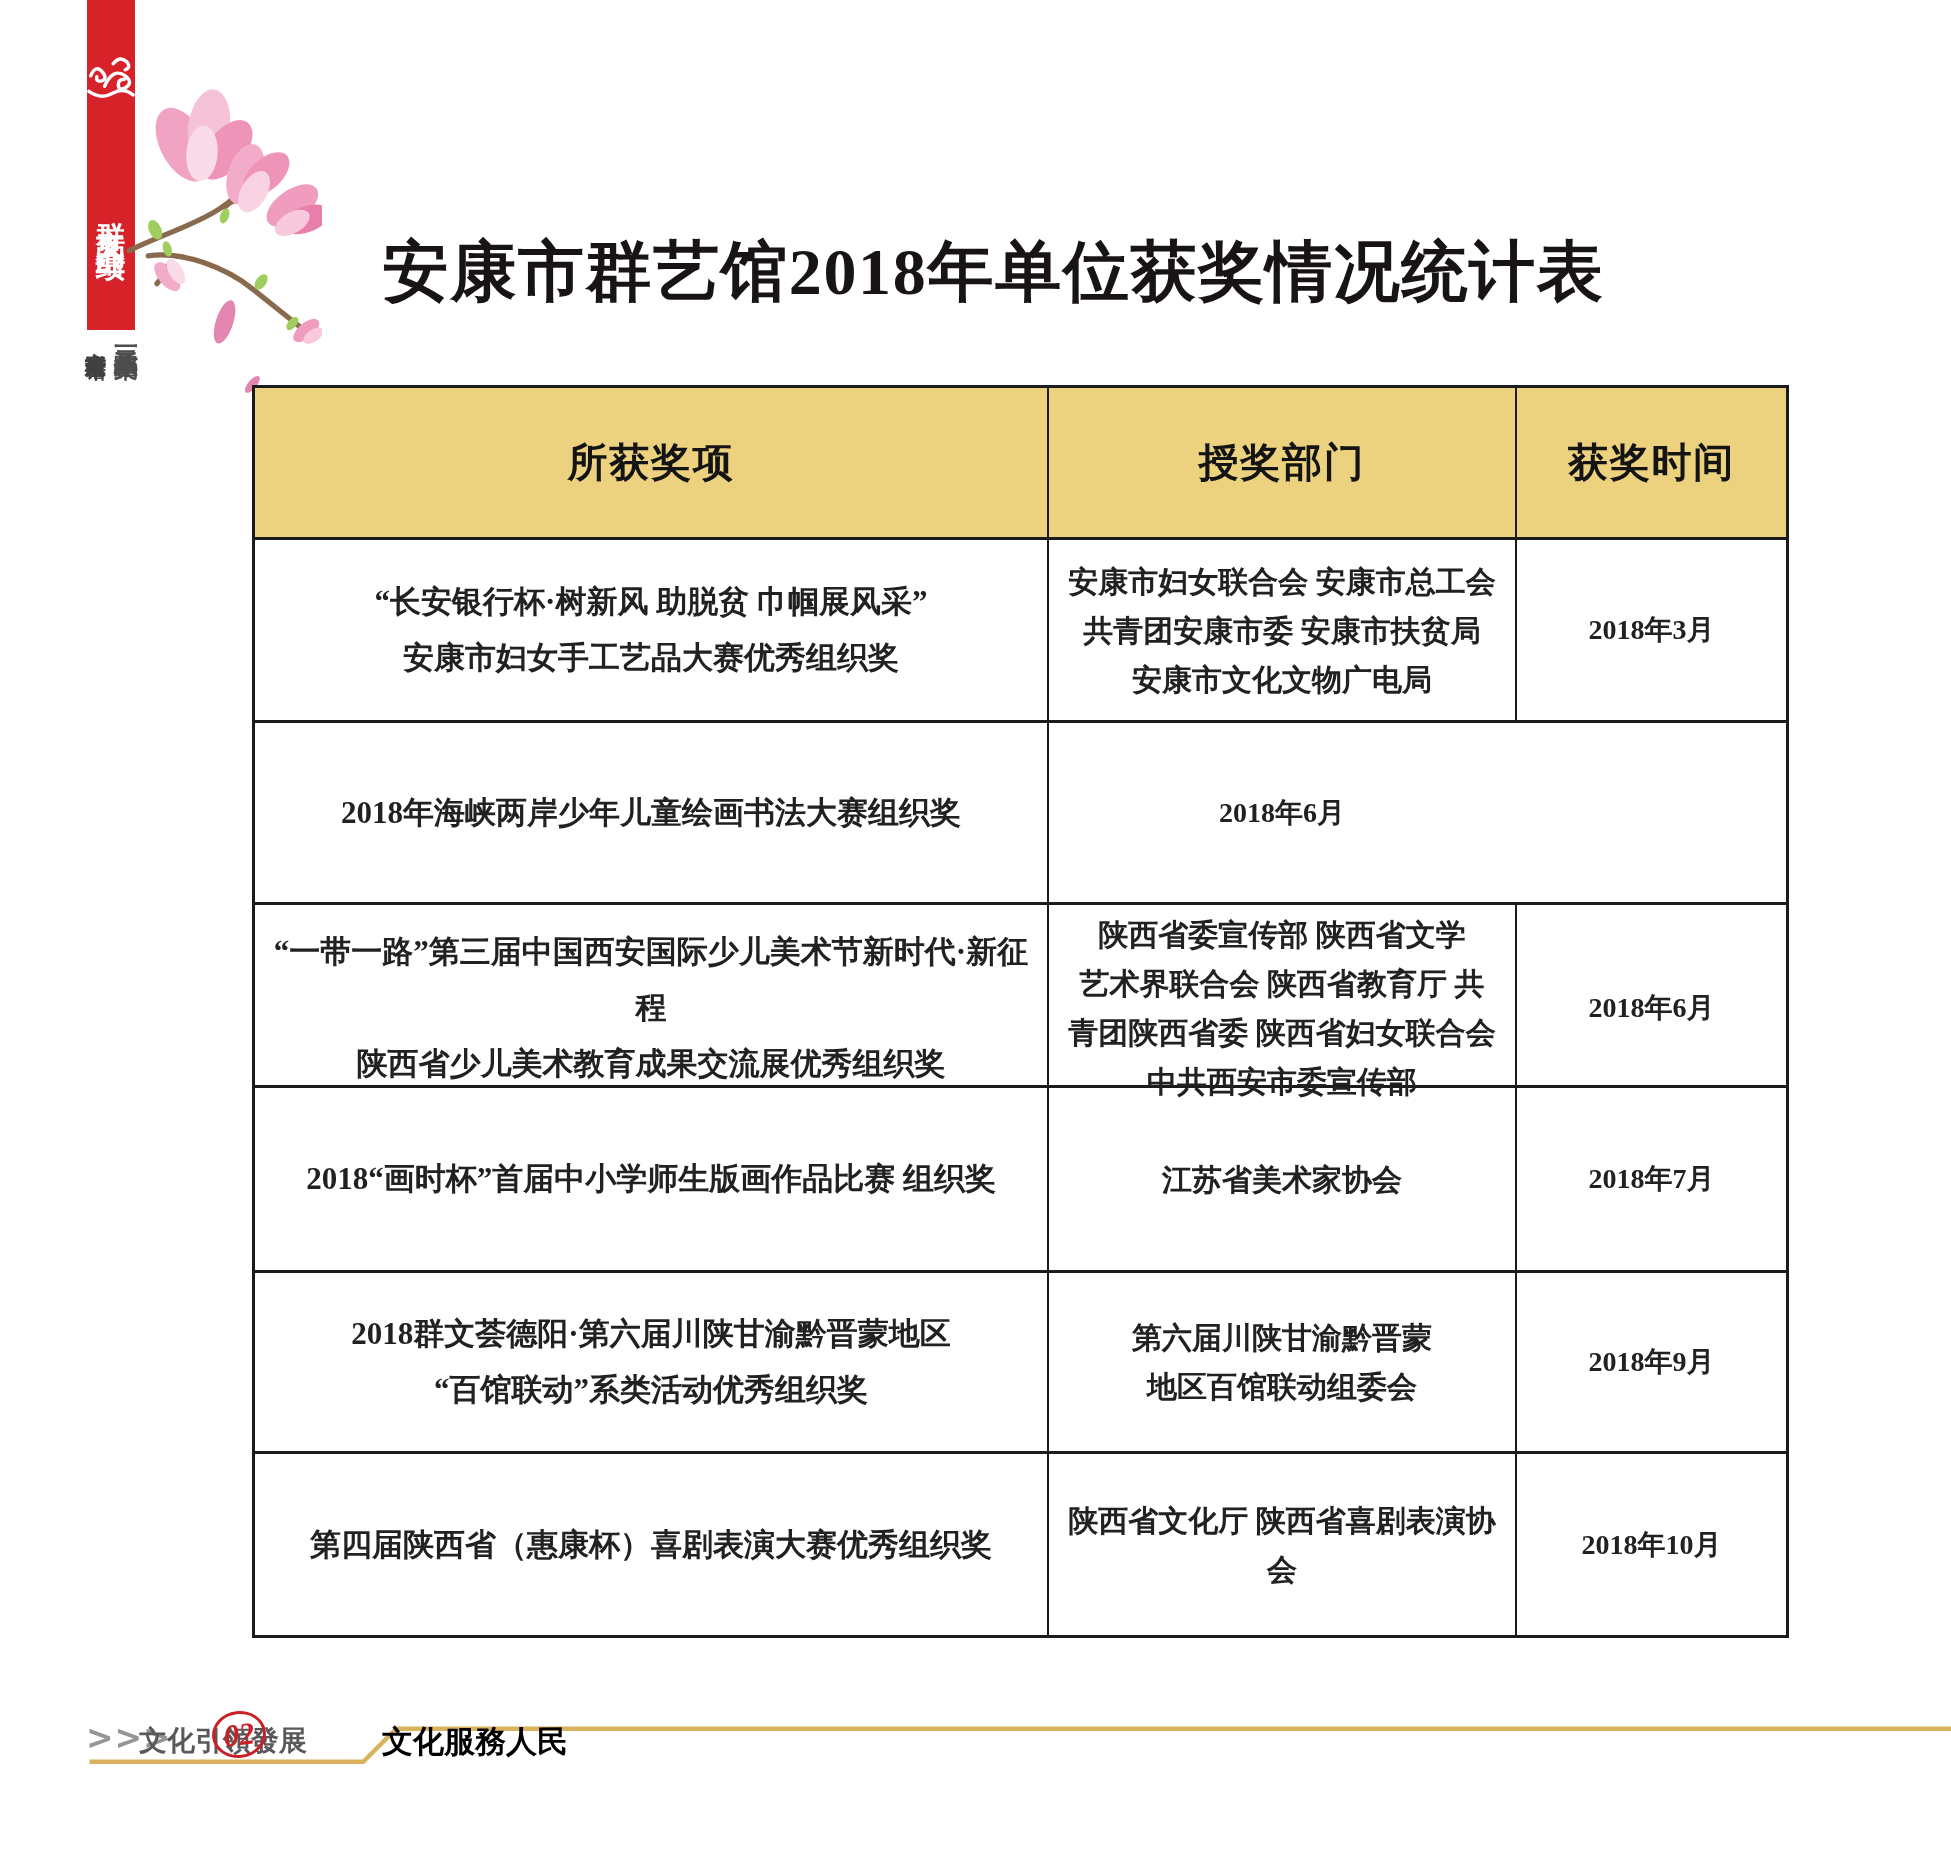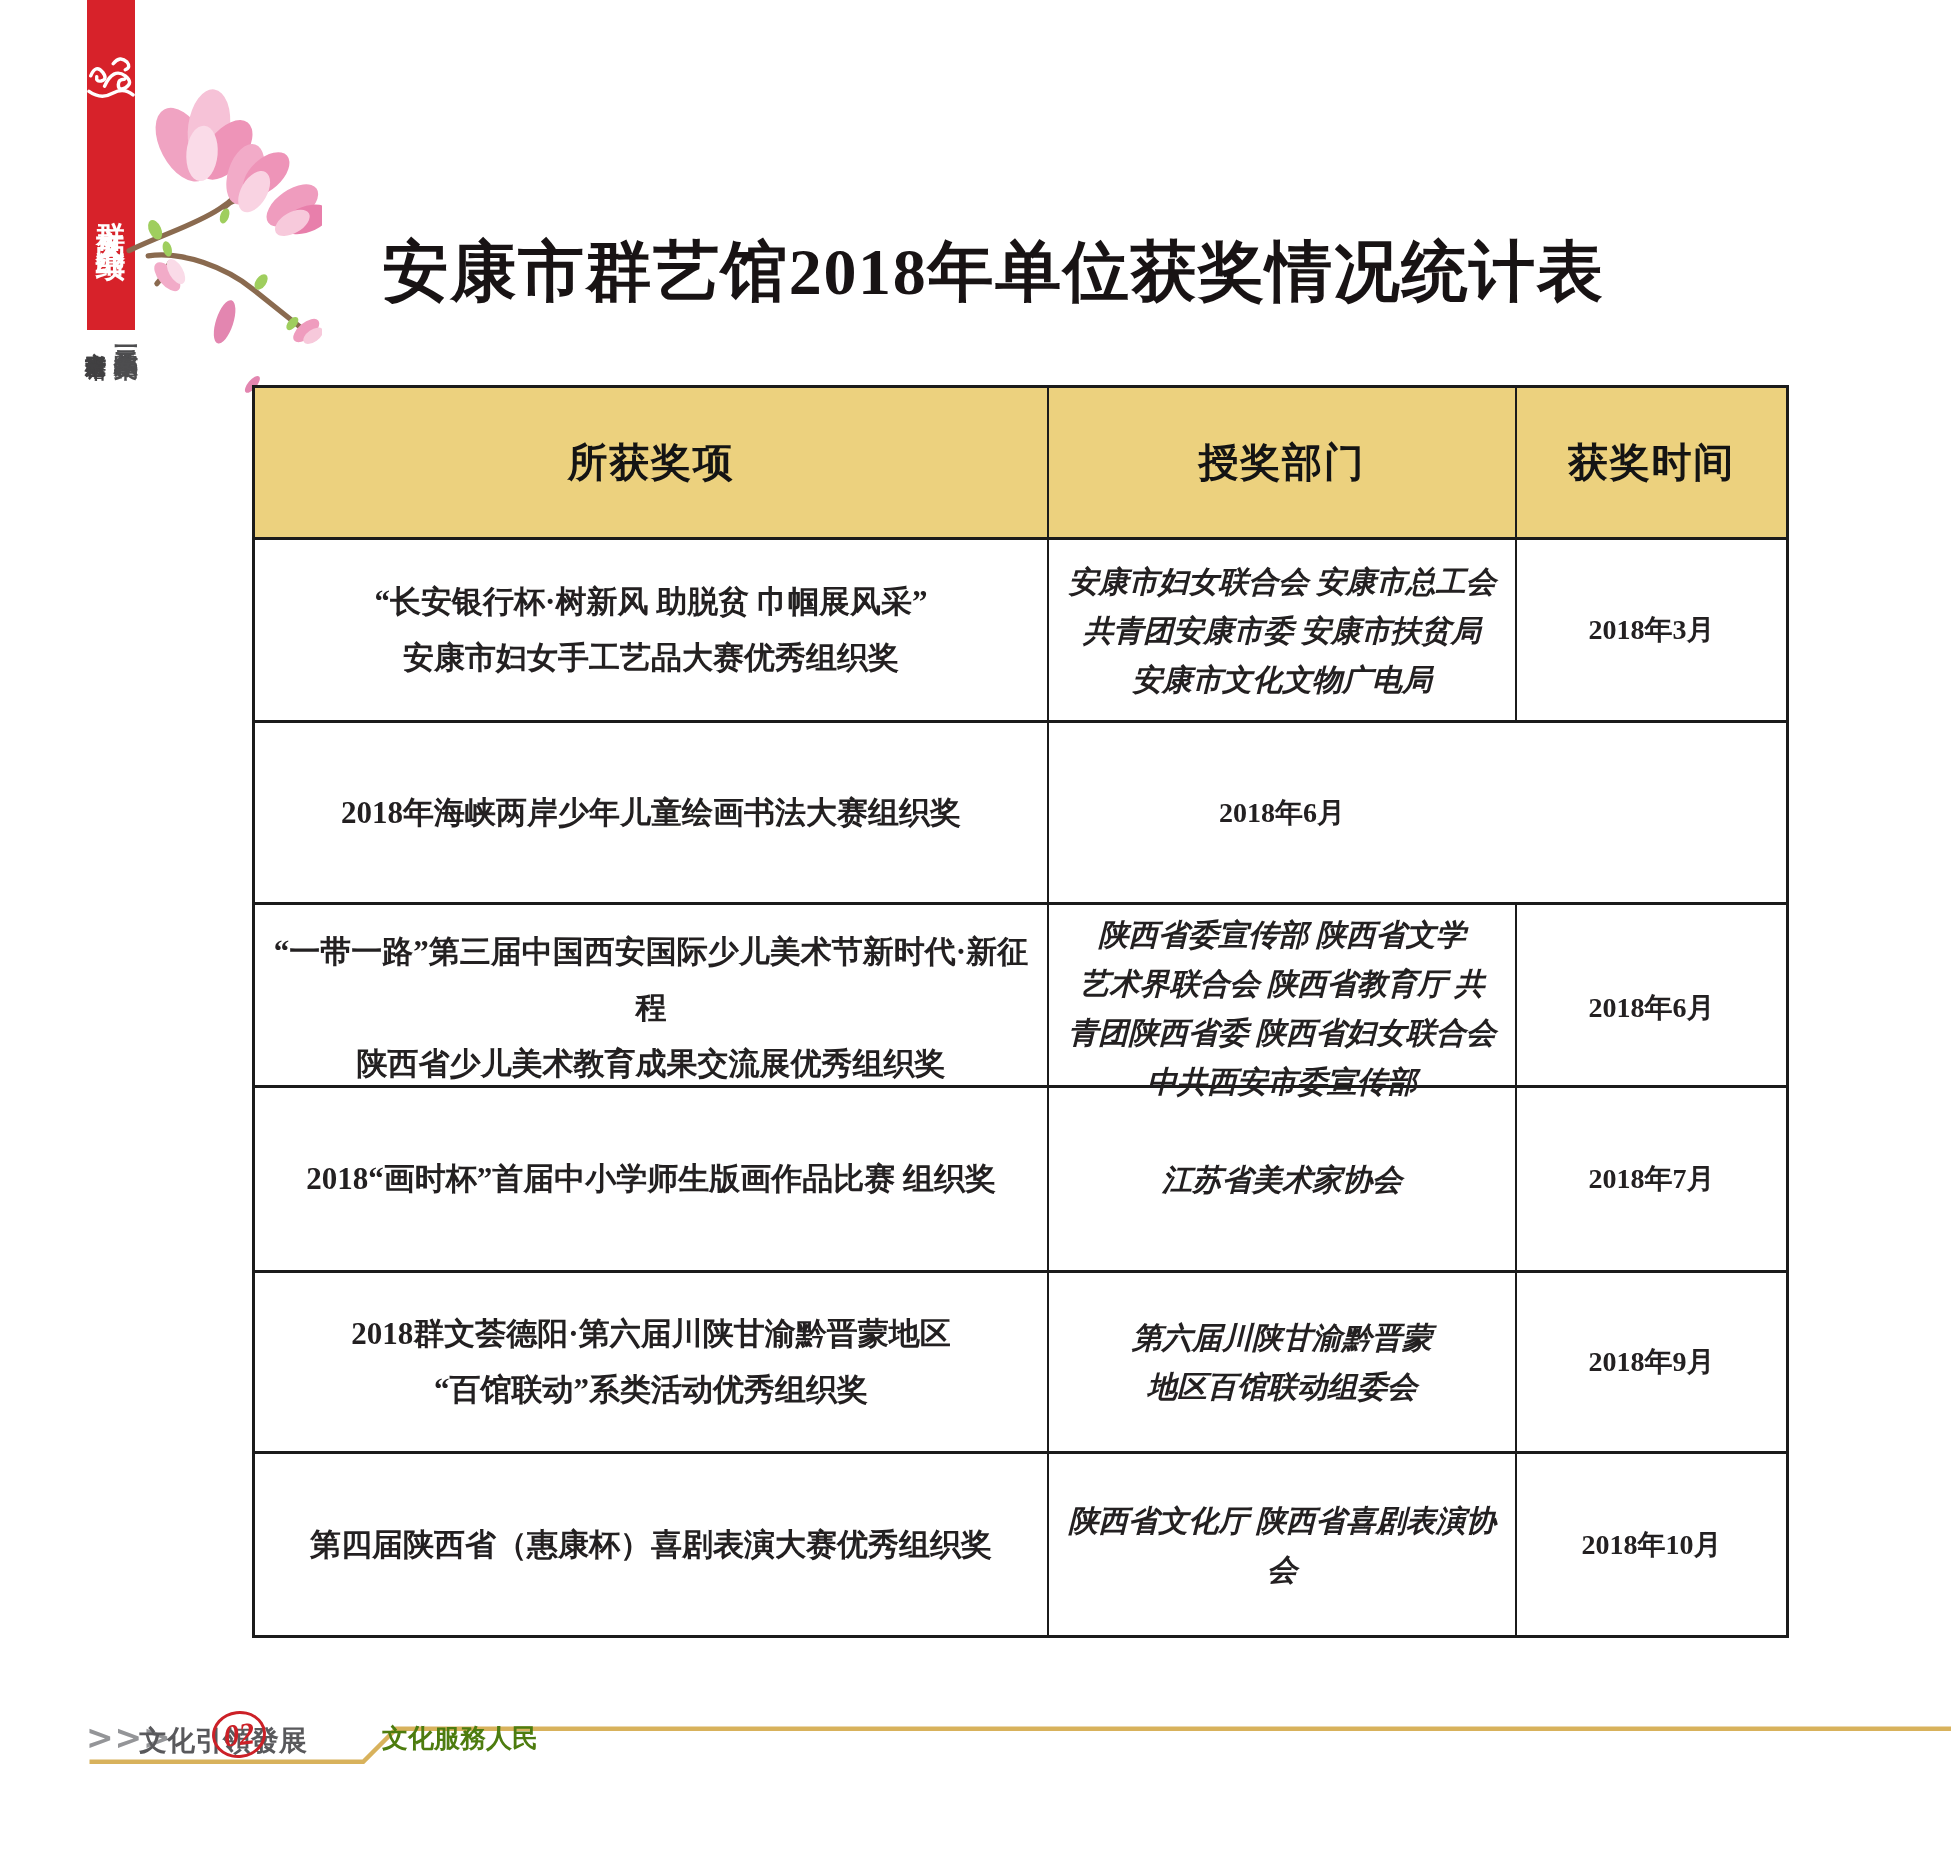--- a/index.html
+++ b/index.html
@@ -34,33 +34,33 @@
   .trow { display:grid; grid-template-columns:792px 468px 1fr; }
   .trow + .trow { border-top:3.5px solid #1b1b1b; }
   #thead { height:149px; background:#ecd17e; }
   .r1 { height:183px; } .r2 { height:182px; } .r3 { height:183px; }
   .r4 { height:185px; } .r5 { height:181px; } .r6 { height:184px; }
   .cell { display:flex; align-items:center; justify-content:center; text-align:center;
     padding:5.2px 12px; }
   .c2, .c3 { border-left:2.6px solid #1b1b1b; }
   .hcell { font-size:40px; font-weight:bold; color:#141414; letter-spacing:1.7px; }
   .award-text   { font-size:31px; font-weight:bold; color:#232021; line-height:56px; white-space:pre-line; }
-  .dept-text    { font-size:30px; font-weight:bold; color:#232021; line-height:49px; white-space:pre-line;font-style:italic; }
+  .dept-text    { font-size:30px; font-weight:bold; color:#232021; line-height:49px; white-space:pre-line; }
   .date-text    { font-size:28px; font-weight:bold; color:#232021; }
 
   
   #footer-arrows { left:86px; top:1718px; font-size:33px; font-weight:bold;
     color:#949598; letter-spacing:0.9px; font-family:"DejaVu Sans", sans-serif; }
   #footer-left-label { left:139px; top:1722px; font-size:28px; font-weight:bold; color:#59595c; }
   #page-number-badge { left:212px; top:1711px; width:54px; height:47px;
     border:3.5px solid #cc2027; border-radius:50%; transform:rotate(-7deg);
     display:flex; align-items:center; justify-content:center; }
   #page-number { font-size:31px; font-style:italic; font-weight:bold; color:#cc2027; }
   #gold-line-svg { left:0; top:1719px; width:1951px; height:56px; }
-  #footer-right-label { left:382px; top:1721px; font-size:26px; font-weight:bold; color:#4d7c0f; }
+  #footer-right-label { left:382px; top:1721px; font-size:31px; font-weight:bold; color:#000000; }
 </style>
 </head>
 <body>
 
 <div class="abs" id="red-banner">
   <svg id="cloud-svg" viewBox="0 0 55 66">
     <g fill="none" stroke="#ffffff" stroke-width="4" stroke-linecap="round">
       <path d="M4,38 q6,-14 14,-4 q6,8 -2,10 q-6,1 -5,-5"></path>
       <path d="M20,50 q10,-22 24,-12 q10,8 0,14 q-8,4 -8,-4 q0,-6 7,-6"></path>
       <path d="M2,56 q14,10 28,2 q12,-7 23,2"></path>

